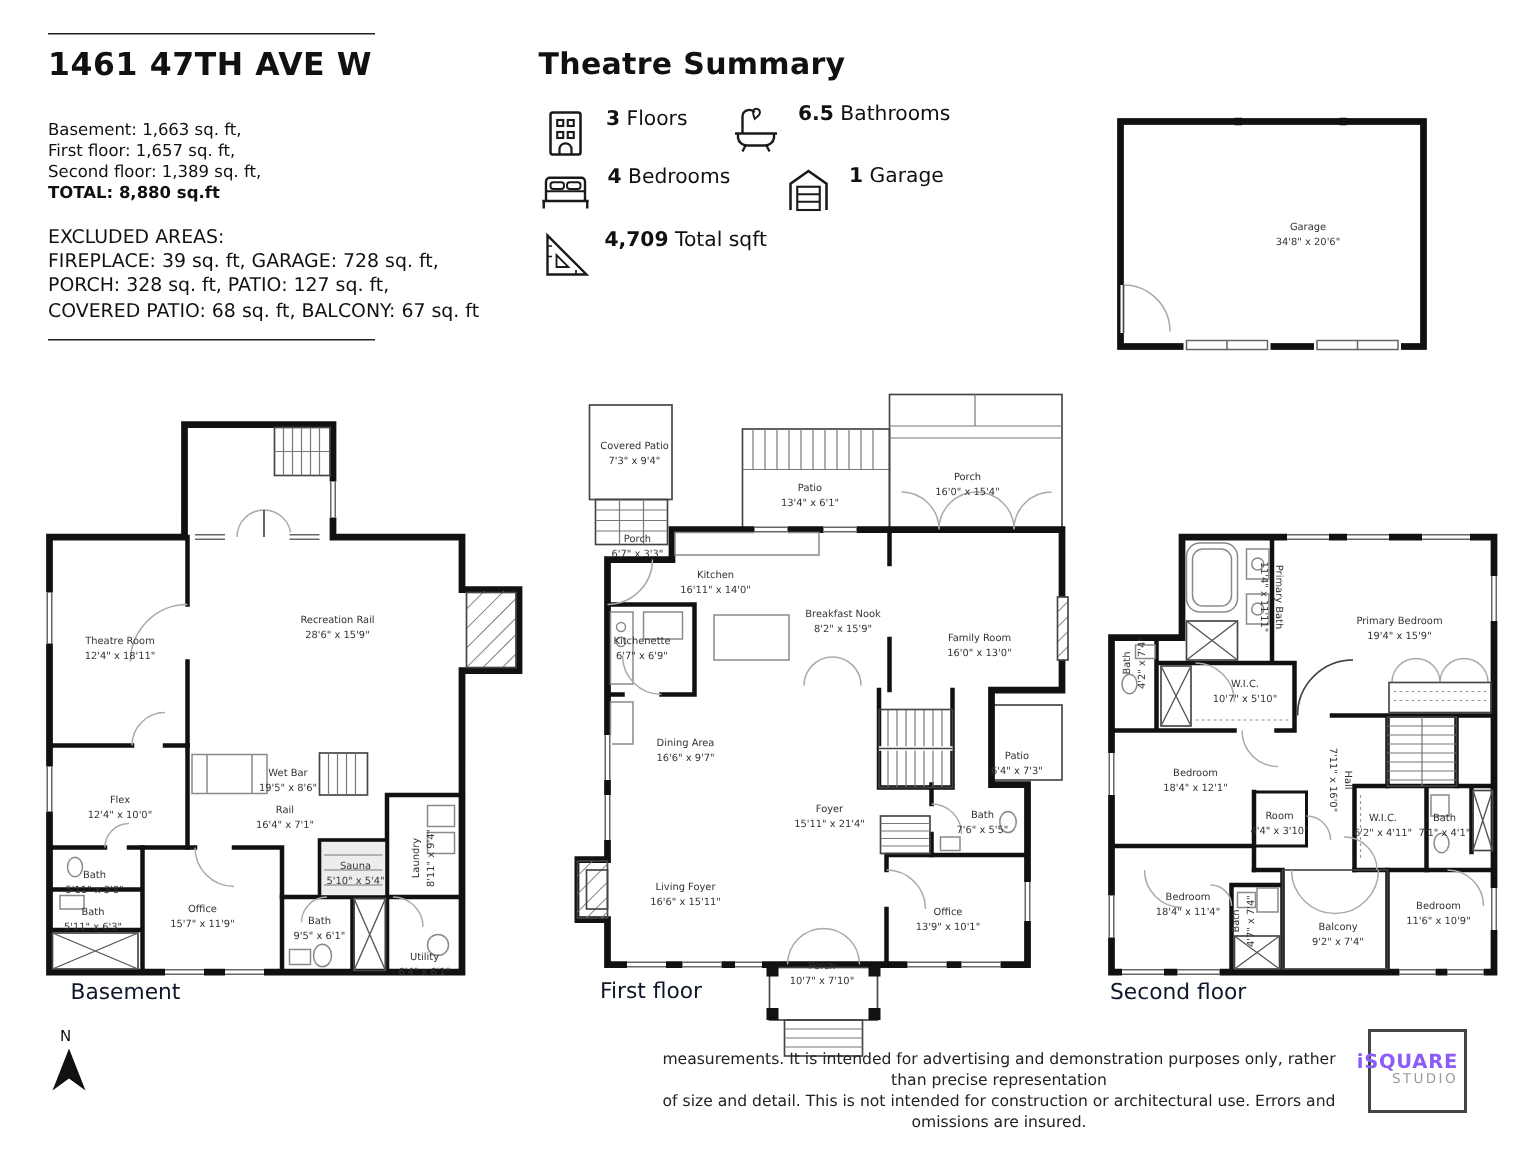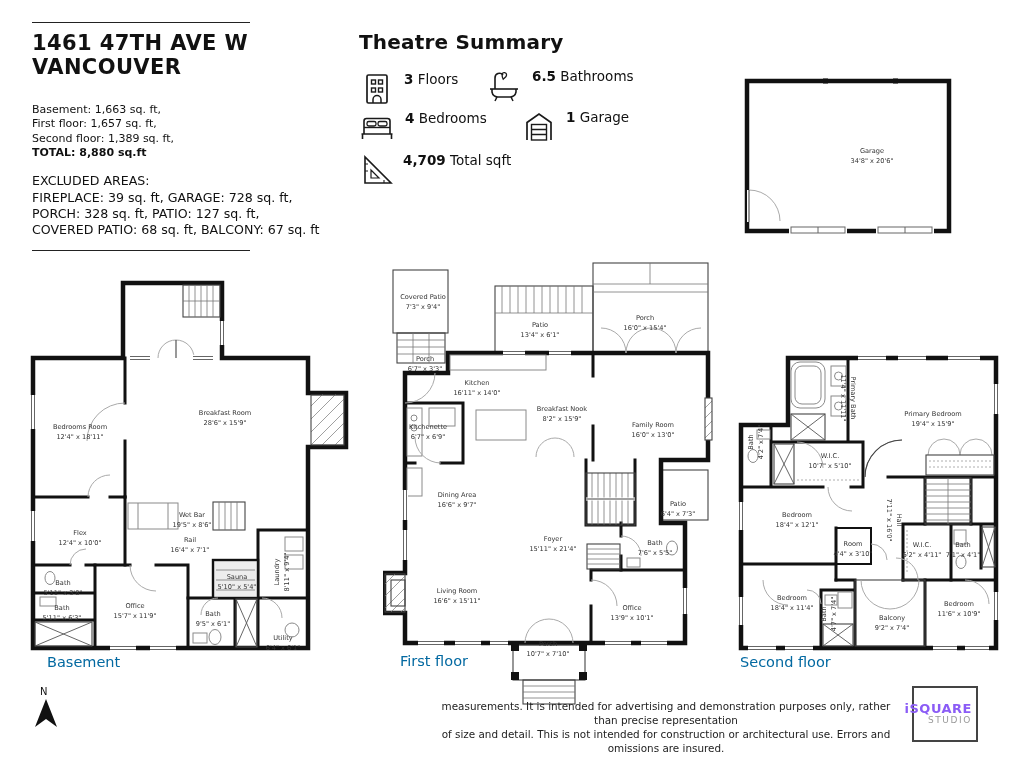--- a/index.html
+++ b/index.html
@@ -19,21 +19,21 @@
   .sumitem{display:flex;align-items:flex-start;gap:9px;}
   .sumitem svg{flex:0 0 auto;}
   .sumtext{font-size:13.5px;color:#111;}
   .sumtext b{font-weight:bold;}
   
   .room{position:absolute;transform:translate(-50%,-50%);text-align:center;font-size:6.6px;
         color:#333;line-height:1.5;white-space:nowrap;}
   .room .rn,.room .rd{display:block;}
   .room.vcw{transform:translate(-50%,-50%) rotate(90deg);}
   .room.vccw{transform:translate(-50%,-50%) rotate(-90deg);}
-  .floorlabel{position:absolute;font-size:14.5px;color:#0369a1;}
+  .floorlabel{position:absolute;font-size:14.5px;color:#0f172a;}
   .w4f{stroke:#111;stroke-width:4.5;fill:#fff;stroke-linecap:square;}
   .w3{stroke:#111;stroke-width:3;fill:none;stroke-linecap:square;}
   .w2{stroke:#111;stroke-width:2;fill:none;}
   .thin{stroke:#444;stroke-width:1.1;fill:none;}
   .fix{stroke:#8a8a8a;stroke-width:1;fill:#fff;}
   .arc{stroke:#aaa;stroke-width:1;fill:none;}
   .tread{stroke:#777;stroke-width:.8;fill:none;}
   .win{stroke:#666;stroke-width:1;fill:none;}
   .gap{fill:#fff;stroke:none;}
   .hatch{stroke:#777;stroke-width:.7;fill:none;}
@@ -49,21 +49,20 @@
 </style>
 </head>
 <body>
 
 <div class="page">
 
   <div class="abs hdr">
     <hr class="rule">
     <div class="addr">
       <div>1461 47TH AVE W</div>
-      <div>VANCOUVER</div>
     </div>
     <div class="stats">
       <div>Basement: 1,663 sq. ft,</div>
       <div>First floor:  1,657 sq. ft,</div>
       <div>Second floor: 1,389 sq. ft,</div>
       <div class="b">TOTAL: 8,880 sq.ft</div>
     </div>
     <div class="excl">
       <div>EXCLUDED AREAS:</div>
       <div>FIREPLACE: 39 sq. ft, GARAGE: 728 sq. ft,</div>
@@ -443,25 +442,25 @@
         <rect x="5" y="150" width="6" height="28" class="gap"></rect>
         <path class="win" d="M 6.5 150 V 178 M 9.5 150 V 178"></path>
       </g>
     <g>
         <rect x="5" y="245" width="6" height="28" class="gap"></rect>
         <path class="win" d="M 6.5 245 V 273 M 9.5 245 V 273"></path>
       </g>
   </svg>
 
   <div class="room" style="left:80px;top:433px;">
-      <span class="rn">Bedrooms Room</span>
+      <span class="rn">Theatre Room</span>
       <span class="rd">12'4" x 18'11"</span>
     </div>
   <div class="room" style="left:225px;top:419px;">
-      <span class="rn">Breakfast Room</span>
+      <span class="rn">Recreation Rail</span>
       <span class="rd">28'6" x 15'9"</span>
     </div>
   <div class="room" style="left:80px;top:539px;">
       <span class="rn">Flex</span>
       <span class="rd">12'4" x 10'0"</span>
     </div>
   <div class="room" style="left:192px;top:521px;">
       <span class="rn">Wet Bar</span>
       <span class="rd">19'5" x 8'6"</span>
     </div>
@@ -540,21 +539,21 @@
     </div>
   <div class="room" style="left:678px;top:510px;">
       <span class="rn">Patio</span>
       <span class="rd">6'4" x 7'3"</span>
     </div>
   <div class="room" style="left:655px;top:549px;">
       <span class="rn">Bath</span>
       <span class="rd">7'6" x 5'5"</span>
     </div>
   <div class="room" style="left:457px;top:597px;">
-      <span class="rn">Living Room</span>
+      <span class="rn">Living Foyer</span>
       <span class="rd">16'6" x 15'11"</span>
     </div>
   <div class="room" style="left:632px;top:614px;">
       <span class="rn">Office</span>
       <span class="rd">13'9" x 10'1"</span>
     </div>
   <div class="room" style="left:548px;top:650px;">
       <span class="rn">Porch</span>
       <span class="rd">10'7" x 7'10"</span>
     </div>

